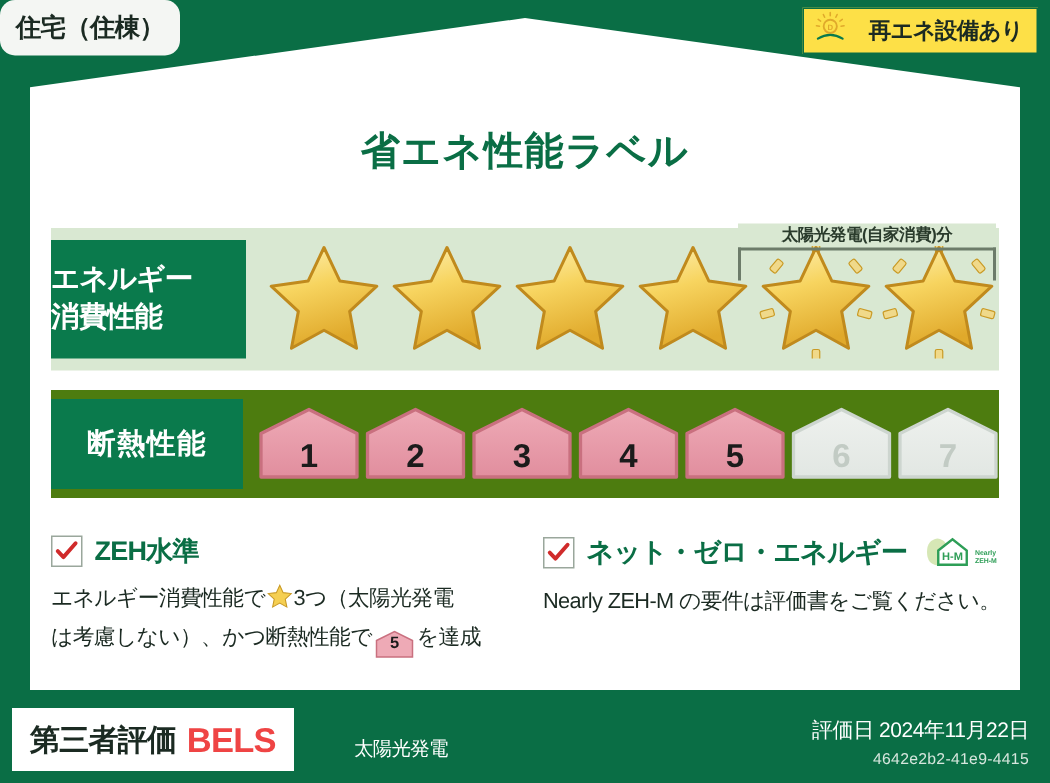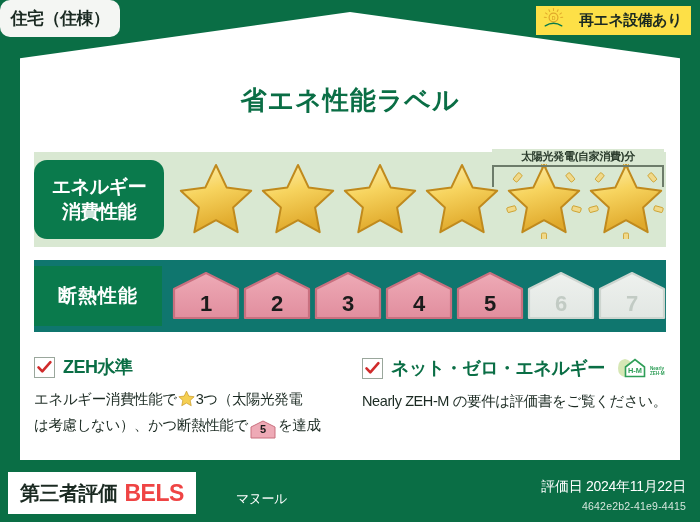--- a/index.html
+++ b/index.html
@@ -78,25 +78,24 @@
     width: 632px; height: 95px;
     background: #d9e8d2;
     display: flex; align-items: stretch;
     z-index: 5;
   }
   #energy-label {
     width: 155px; margin: 8px 0 8px 0;
     background: #0a7a4c;
     color: #ffffff;
     display: flex; flex-direction: column;
-    align-items: center; justify-content: center;
+    justify-content: center;
     font-size: 19px; font-weight: bold;
     line-height: 1.28;
     letter-spacing: -0.5px;
-    border-radius: 13px;
   }
   #stars-area {
     position: relative;
     flex: 1;
     display: flex; align-items: center;
     padding-left: 12px;
     gap: 2px;
   }
   .star-cell { position: relative; width: 80px; height: 78px; }
 
@@ -116,21 +115,21 @@
     font-size: 11px; font-weight: bold; color: #2a3b2c;
     letter-spacing: -0.3px;
     z-index: 7;
     background: #d9e8d2;
   }
 
   
   #insul-row {
     position: absolute; left: 34px; top: 260px;
     width: 632px; height: 72px;
-    background: #0f766e;
+    background: #4d7c0f;
     display: flex; align-items: stretch;
     z-index: 5;
   }
   #insul-label {
     width: 155px; margin: 6px 0 6px 0;
     background: #0a7a4c;
     color: #ffffff;
     display: flex; align-items: center; justify-content: center;
     font-size: 19px; font-weight: bold;
     letter-spacing: 1px;
@@ -458,17 +457,17 @@
         </svg>
       </span>
     </div>
     <div class="col-body">Nearly ZEH-M の要件は評価書をご覧ください。</div>
   </div>
 
   <div id="footer-box">
     <span class="f1">第三者評価</span>
     <span class="f2">BELS</span>
   </div>
-  <div id="footer-maker">マヌール</div>
+  <div id="footer-maker">太陽光発電</div>
   <div id="footer-date">評価日 2024年11月22日</div>
   <div id="footer-id">4642e2b2-41e9-4415</div>
 
 </div>
 
 </body></html>

